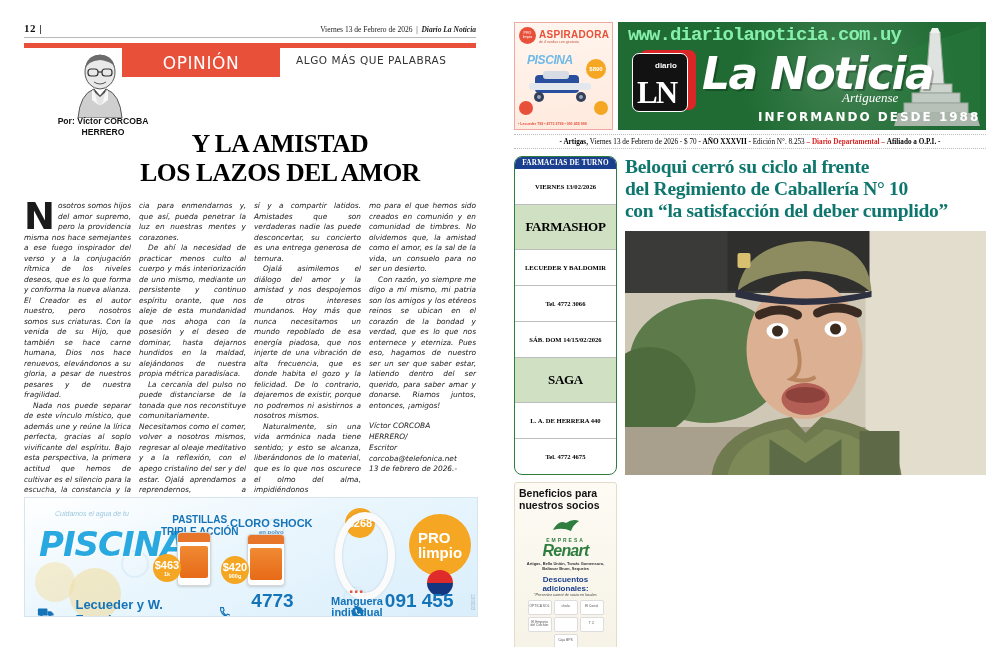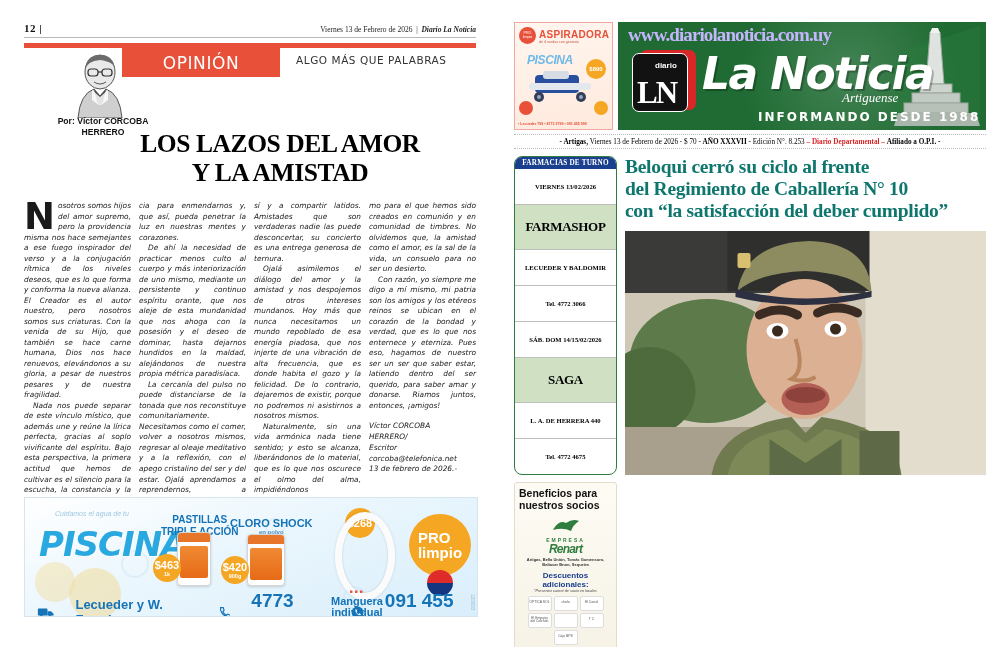--- a/index.html
+++ b/index.html
@@ -91,22 +91,22 @@
     background:#f5a623;color:#fff;font-size:6px;font-weight:bold;display:flex;
     align-items:center;justify-content:center;}
   .vac-img{position:absolute;left:10px;top:46px;width:72px;height:36px;}
   .vac-foot{position:absolute;left:3px;bottom:3px;font-size:3.6px;color:#e8503a;font-weight:bold;}
   .vac-b1{position:absolute;left:4px;bottom:14px;width:14px;height:14px;border-radius:50%;
     background:#e8503a;}
   .vac-b2{position:absolute;right:4px;bottom:14px;width:14px;height:14px;border-radius:50%;
     background:#f5a623;}
 
   .mast-main{flex:1;position:relative;background:#1f6b33;overflow:hidden;}
-  .mast-url{position:absolute;left:10px;top:2px;font-size:19px;font-weight:bold;color:#c4b5fd;
-    letter-spacing:-.9px;font-family:Liberation Serif, serif;z-index:4;}
+  .mast-url{position:absolute;left:10px;top:2px;font-size:19px;font-weight:bold;color:#86efac;
+    letter-spacing:-.9px;font-family:Liberation Mono, monospace;z-index:4;}
   .mast-ray{position:absolute;left:120px;top:-60px;width:220px;height:220px;
     background:radial-gradient(circle,rgba(255,255,255,.16) 0%,rgba(255,255,255,0) 70%);}
   .logo-box{position:absolute;left:14px;top:28px;width:60px;height:62px;z-index:4;}
   .logo-red{position:absolute;left:8px;top:0;width:56px;height:60px;background:#d92626;
     border-radius:7px;}
   .logo-blk{position:absolute;left:0;top:3px;width:54px;height:57px;background:#121212;
     border-radius:7px;border:1.5px solid #fff;}
   .logo-diario{position:absolute;left:22px;top:7px;color:#fff;font-size:8px;font-weight:bold;}
   .logo-ln{position:absolute;left:4px;top:13px;color:#fff;font-size:31px;font-weight:bold;
     font-family:"Liberation Serif",serif;letter-spacing:-2px;margin-top:8px;}
@@ -133,21 +133,21 @@
     border-bottom:1px solid #bdbdbd;padding:14px 0;font-size:6.6px;}
   .phrow.shade{background:#cfe0c3;}
   .phname{font-size:13px;letter-spacing:-.3px;}
   .phlast{border-bottom:none;}
 
   .renart{margin-top:7px;border:1px solid #e3dcc8;border-radius:3px;
     background:linear-gradient(180deg,#fdfbf4,#f3eee0);padding:5px 4px;}
   .ren-h{font-size:10.5px;font-weight:bold;color:#111;line-height:1.12;}
   .ren-logo{text-align:center;margin:5px 0 2px;}
   .ren-logo .em{font-size:5px;letter-spacing:2px;color:#2f7d3f;font-weight:bold;}
-  .ren-logo .nm{font-size:12px;font-weight:bold;color:#2f7d3f;font-style:italic;
+  .ren-logo .nm{font-size:16px;font-weight:bold;color:#2f7d3f;font-style:italic;
     letter-spacing:-.8px;line-height:1;}
   .ren-cities{text-align:center;font-size:4px;font-weight:bold;color:#333;line-height:1.25;}
   .ren-desc{text-align:center;font-size:8px;font-weight:bold;color:#1b3f8f;margin-top:4px;}
   .ren-note{text-align:center;font-size:3.8px;color:#444;font-style:italic;margin-bottom:3px;}
   .ren-brands{display:flex;flex-wrap:wrap;gap:2px;justify-content:center;margin-bottom:4px;}
   .brand{width:22px;height:13px;background:#fff;border:1px solid #ddd;border-radius:2px;
     font-size:3.4px;display:flex;align-items:center;justify-content:center;color:#555;
     text-align:center;line-height:1;}
   .ren-serv{display:flex;gap:3px;font-size:4.1px;color:#333;line-height:1.45;}
   .ren-serv ul{margin:0;padding:0;list-style:none;width:50%;}
@@ -191,22 +191,22 @@
       <path d="M30 39 L36 46 L42 39 L39 52 L36 56 L33 52 Z" fill="#4a4a4a"></path>
       <path d="M28 40 L36 47 L44 40 L44 50 L36 56 L28 50 Z" fill="#fff" opacity=".85"></path>
     </svg>
     <div class="byline">
       <div>Por: Víctor CORCOBA</div>
       <div>HERRERO</div>
     </div>
   </div>
 
   <div class="headline">
+    <div>Y LA AMISTAD</div>
     <div>LOS LAZOS DEL AMOR</div>
-    <div>Y LA AMISTAD</div>
   </div>
 
   <div class="cols">
     <div class="col">
       <p class="first"><span class="dropcap">N</span><span>osotros somos hijos del amor supremo, pero la providencia misma nos hace semejantes a ese fuego inspirador del verso y a la conjugación rítmica de los niveles deseos, que es lo que forma y conforma la nueva alianza. El Creador es el autor nuestro, pero nosotros somos sus criaturas. Con la venida de su Hijo, que también se hace carne humana, Dios nos hace renuevos, elevándonos a su gloria, a pesar de nuestros pesares y de nuestra fragilidad.</span></p>
       <p>Nada nos puede separar de este vínculo místico, que además une y reúne la lírica perfecta, gracias al soplo vivificante del espíritu. Bajo esta perspectiva, la primera actitud que hemos de cultivar es el silencio para la escucha, la constancia y la pacien-</p>
     </div>
     <div class="col">
       <p class="first">cia para enmendarnos y, que así, pueda penetrar la luz en nuestras mentes y corazones.</p>
       <p>De ahí la necesidad de practicar menos culto al cuerpo y más interiorización de uno mismo, mediante un persistente y continuo espíritu orante, que nos aleje de esta mundanidad que nos ahoga con la posesión y el deseo de dominar, hasta dejarnos hundidos en la maldad, alejándonos de nuestra propia métrica paradisíaca.</p>

